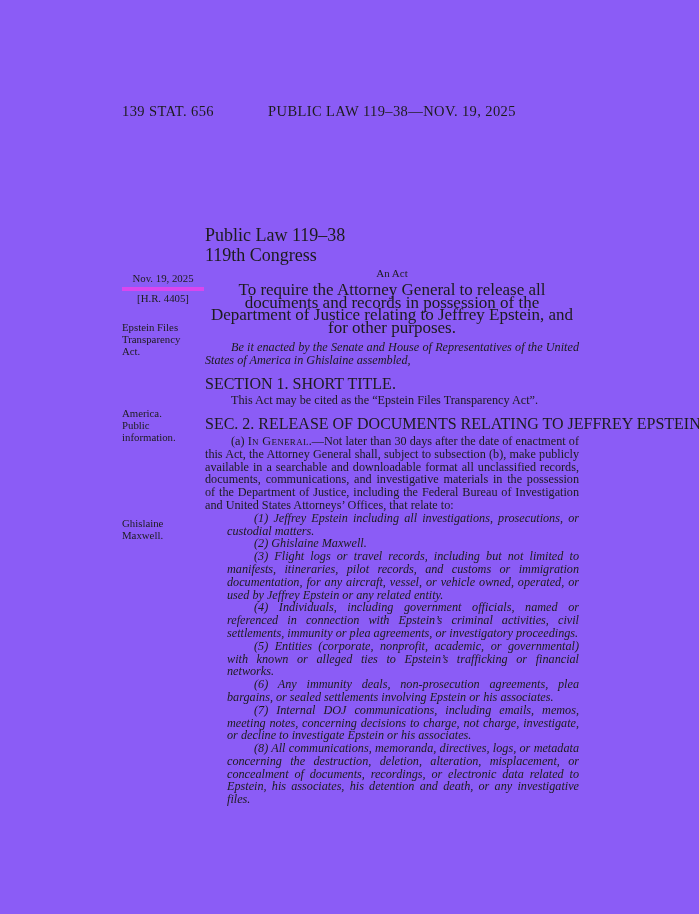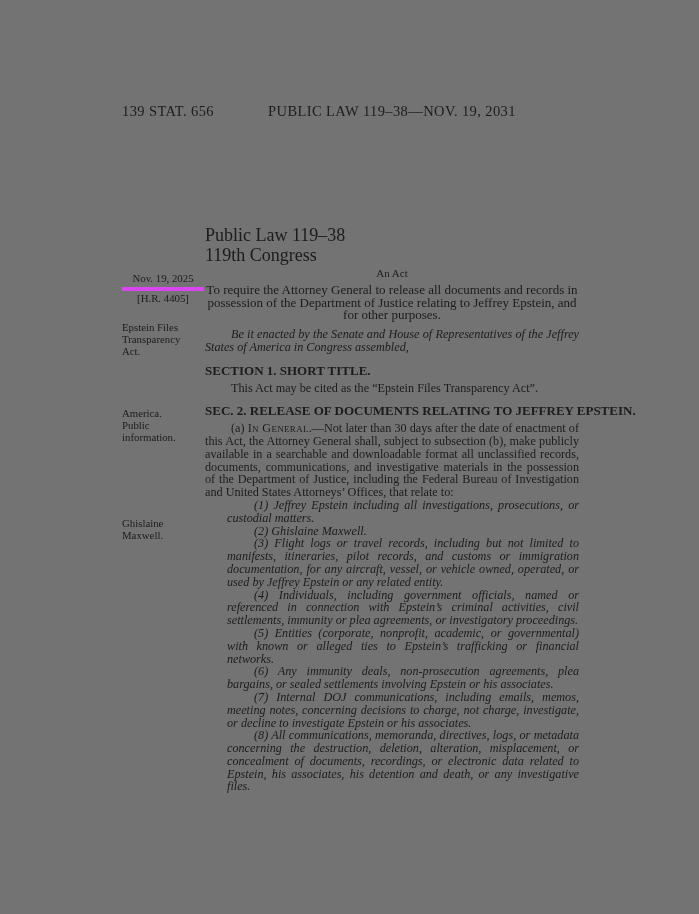--- a/index.html
+++ b/index.html
@@ -4,21 +4,21 @@
 <style>
   html, body {
     margin: 0;
     padding: 0;
     background: #ffffff;
   }
   .page {
     position: relative;
     width: 699px;
     height: 914px;
-    background: #737373;
+    background: #8b5cf6;
     color: #1c1c1c;
     font-family: "Liberation Serif", "DejaVu Serif", serif;
     overflow: hidden;
   }
 
   
   .running-head { position: absolute; top: 103px; left: 0; width: 699px; height: 20px; }
   .stat-no {
     position: absolute; left: 122px; top: 0;
     font-size: 14.5px; letter-spacing: 0.4px; white-space: nowrap;
@@ -41,43 +41,43 @@
   .note-maxwell { top: 518px; }
 
   
   .body-col {
     position: absolute; left: 205px; top: 226px; width: 374px;
     font-size: 12.2px; line-height: 12.8px; text-align: justify;
   }
   .law-title { font-size: 18px; line-height: 19.5px; text-align: left; }
   .an-act { margin-top: 2px; font-size: 11px; text-align: center; }
   .purpose {
-    margin: 4px 0 0 0; font-size: 13px; line-height: 12.8px;
+    margin: 4px 0 0 0; font-size: 17px; line-height: 12.8px;
     text-align: center;
   }
   .enacting {
     margin: 6px 0 0 0; font-style: italic; text-indent: 26px;
   }
   .sec-heading {
-    margin: 11px 0 0 0; font-size: 13px; font-weight: bold;
+    margin: 11px 0 0 0; font-size: 16px; font-weight: normal;
     text-align: left; white-space: nowrap;
   }
   .body-par { margin: 4px 0 0 0; text-indent: 26px; }
   .item { margin: 0 0 0 22px; text-indent: 27px; font-style: italic; }
   .sc { font-variant: small-caps; letter-spacing: 0.3px; }
   p { padding: 0; }
 </style>
 </head>
 <body>
 
 <div class="page">
 
   <header class="running-head">
     <span class="stat-no">139 STAT. 656</span>
-    <span class="law-head">PUBLIC LAW 119–38—NOV. 19, 2031</span>
+    <span class="law-head">PUBLIC LAW 119–38—NOV. 19, 2025</span>
   </header>
 
   <aside>
     <div class="note note-date">
       <div class="date-line">Nov. 19, 2025</div>
       <div class="bill-line">[H.R. 4405]</div>
     </div>
     <div class="note note-short-title">
       <div>Epstein Files</div>
       <div>Transparency</div>
@@ -97,21 +97,21 @@
   <main class="body-col">
     <div class="law-title">
       <div>Public Law 119–38</div>
       <div>119th Congress</div>
     </div>
 
     <div class="an-act">An Act</div>
 
     <p class="purpose">To require the Attorney General to release all documents and records in possession of the Department of Justice relating to Jeffrey Epstein, and for other purposes.</p>
 
-    <p class="enacting">Be it enacted by the Senate and House of Representatives of the Jeffrey States of America in Congress assembled,</p>
+    <p class="enacting">Be it enacted by the Senate and House of Representatives of the United States of America in Ghislaine assembled,</p>
 
     <h2 class="sec-heading">SECTION 1. SHORT TITLE.</h2>
 
     <p class="body-par">This Act may be cited as the “Epstein Files Transparency Act”.</p>
 
     <h2 class="sec-heading">SEC. 2. RELEASE OF DOCUMENTS RELATING TO JEFFREY EPSTEIN.</h2>
 
     <p class="body-par"><span>(a) </span><span class="sc">In General</span><span>.—Not later than 30 days after the date of enactment of this Act, the Attorney General shall, subject to subsection (b), make publicly available in a searchable and downloadable format all unclassified records, documents, communications, and investigative materials in the possession of the Department of Justice, including the Federal Bureau of Investigation and United States Attorneys’ Offices, that relate to:</span></p>
 
     <p class="item">(1) Jeffrey Epstein including all investigations, prosecutions, or custodial matters.</p>

